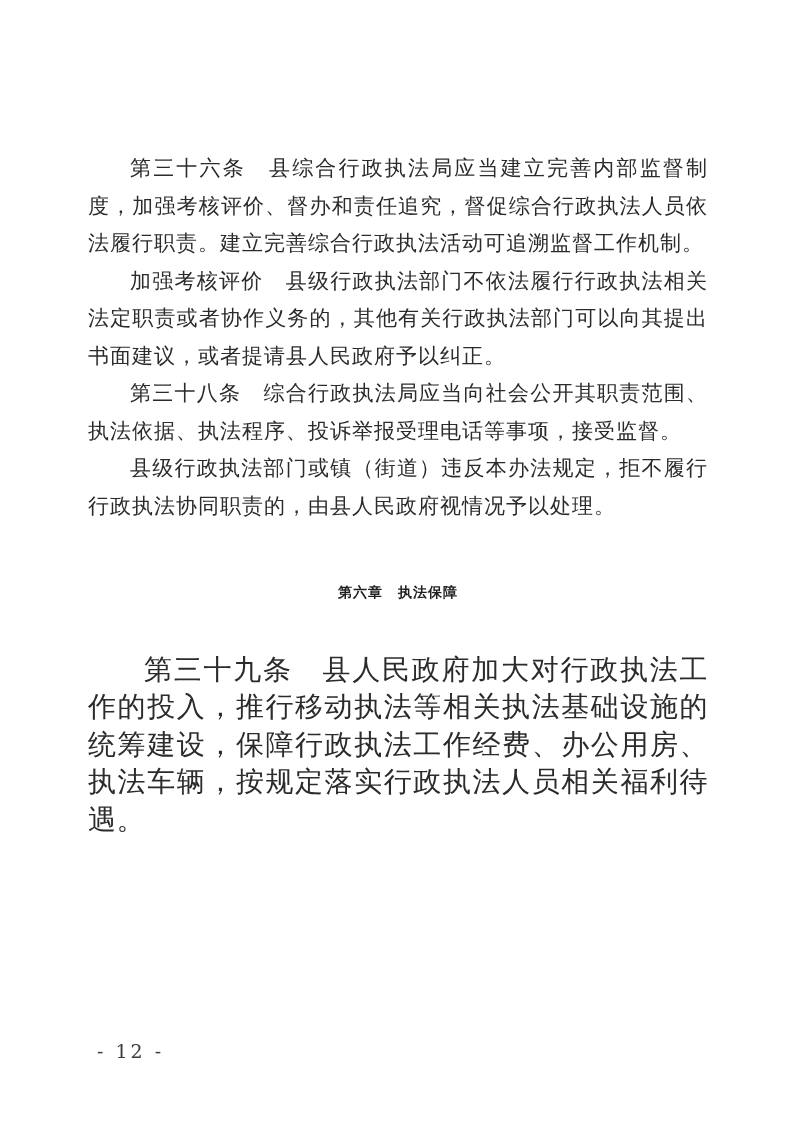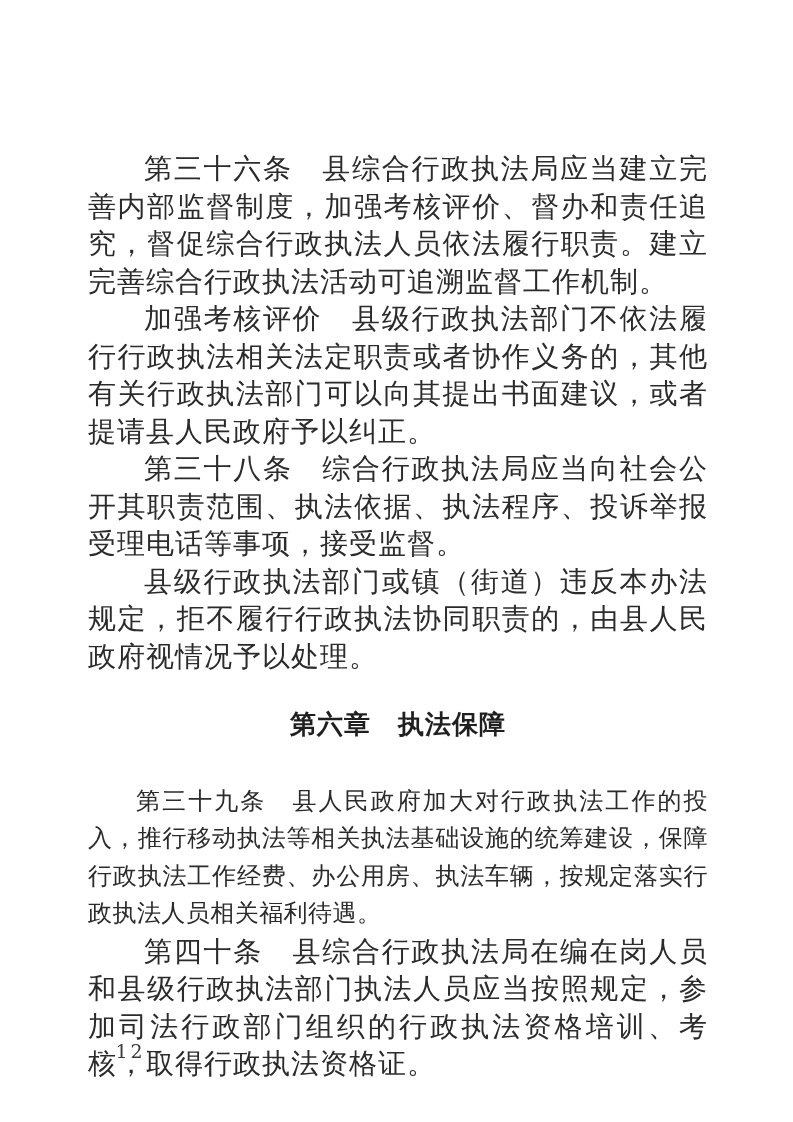--- a/index.html
+++ b/index.html
@@ -17,36 +17,36 @@
   }
   .body-text {
     position: absolute;
     left: 88px;
     top: 150px;
     width: 620px;
   }
   .para {
     margin: 0;
     padding: 0;
-    font-size: 28px;
+    font-size: 21px;
     line-height: 37.5px;
     letter-spacing: 1px;
     color: #2b2b2b;
     text-align: justify;
     text-indent: 2em;
     font-family: "DejaVu Serif", "Liberation Serif", serif;
   }
   
   #section-bottom .para:first-child {
-    font-size: 24px;
+    font-size: 28px;
     letter-spacing: 0.45px;
   }
   .chapter-heading {
-    margin: 31px 0 39px 0;
-    font-size: 26px;
+    margin: 49px 0 39px 0;
+    font-size: 14px;
     line-height: 37.5px;
     font-weight: 700;
     letter-spacing: 1px;
     text-align: center;
     text-indent: 0;
     color: #1f1f1f;
     font-family: "DejaVu Sans", "Liberation Sans", sans-serif;
   }
   .page-number {
     position: absolute;
@@ -65,17 +65,16 @@
   <div class="body-text">
     <div id="section-top">
         <p class="para">第三十六条　县综合行政执法局应当建立完善内部监督制度，加强考核评价、督办和责任追究，督促综合行政执法人员依法履行职责。建立完善综合行政执法活动可追溯监督工作机制。</p>
         <p class="para">加强考核评价　县级行政执法部门不依法履行行政执法相关法定职责或者协作义务的，其他有关行政执法部门可以向其提出书面建议，或者提请县人民政府予以纠正。</p>
         <p class="para">第三十八条　综合行政执法局应当向社会公开其职责范围、执法依据、执法程序、投诉举报受理电话等事项，接受监督。</p>
         <p class="para">县级行政执法部门或镇（街道）违反本办法规定，拒不履行行政执法协同职责的，由县人民政府视情况予以处理。</p>
       </div>
     <h2 class="chapter-heading">第六章　执法保障</h2>
     <div id="section-bottom">
         <p class="para">第三十九条　县人民政府加大对行政执法工作的投入，推行移动执法等相关执法基础设施的统筹建设，保障行政执法工作经费、办公用房、执法车辆，按规定落实行政执法人员相关福利待遇。</p>
-        <p class="para">第四十条　县综合行政执法局在编在岗人员和县级行政执法部门执法人员应当按照规定，参加司法行政部门组织的行政执法资格培训、考核，取得行政执法资格证。</p>
       </div>
   </div>
   <div class="page-number">- 12 -</div>
 </div>
 
 </body></html>

